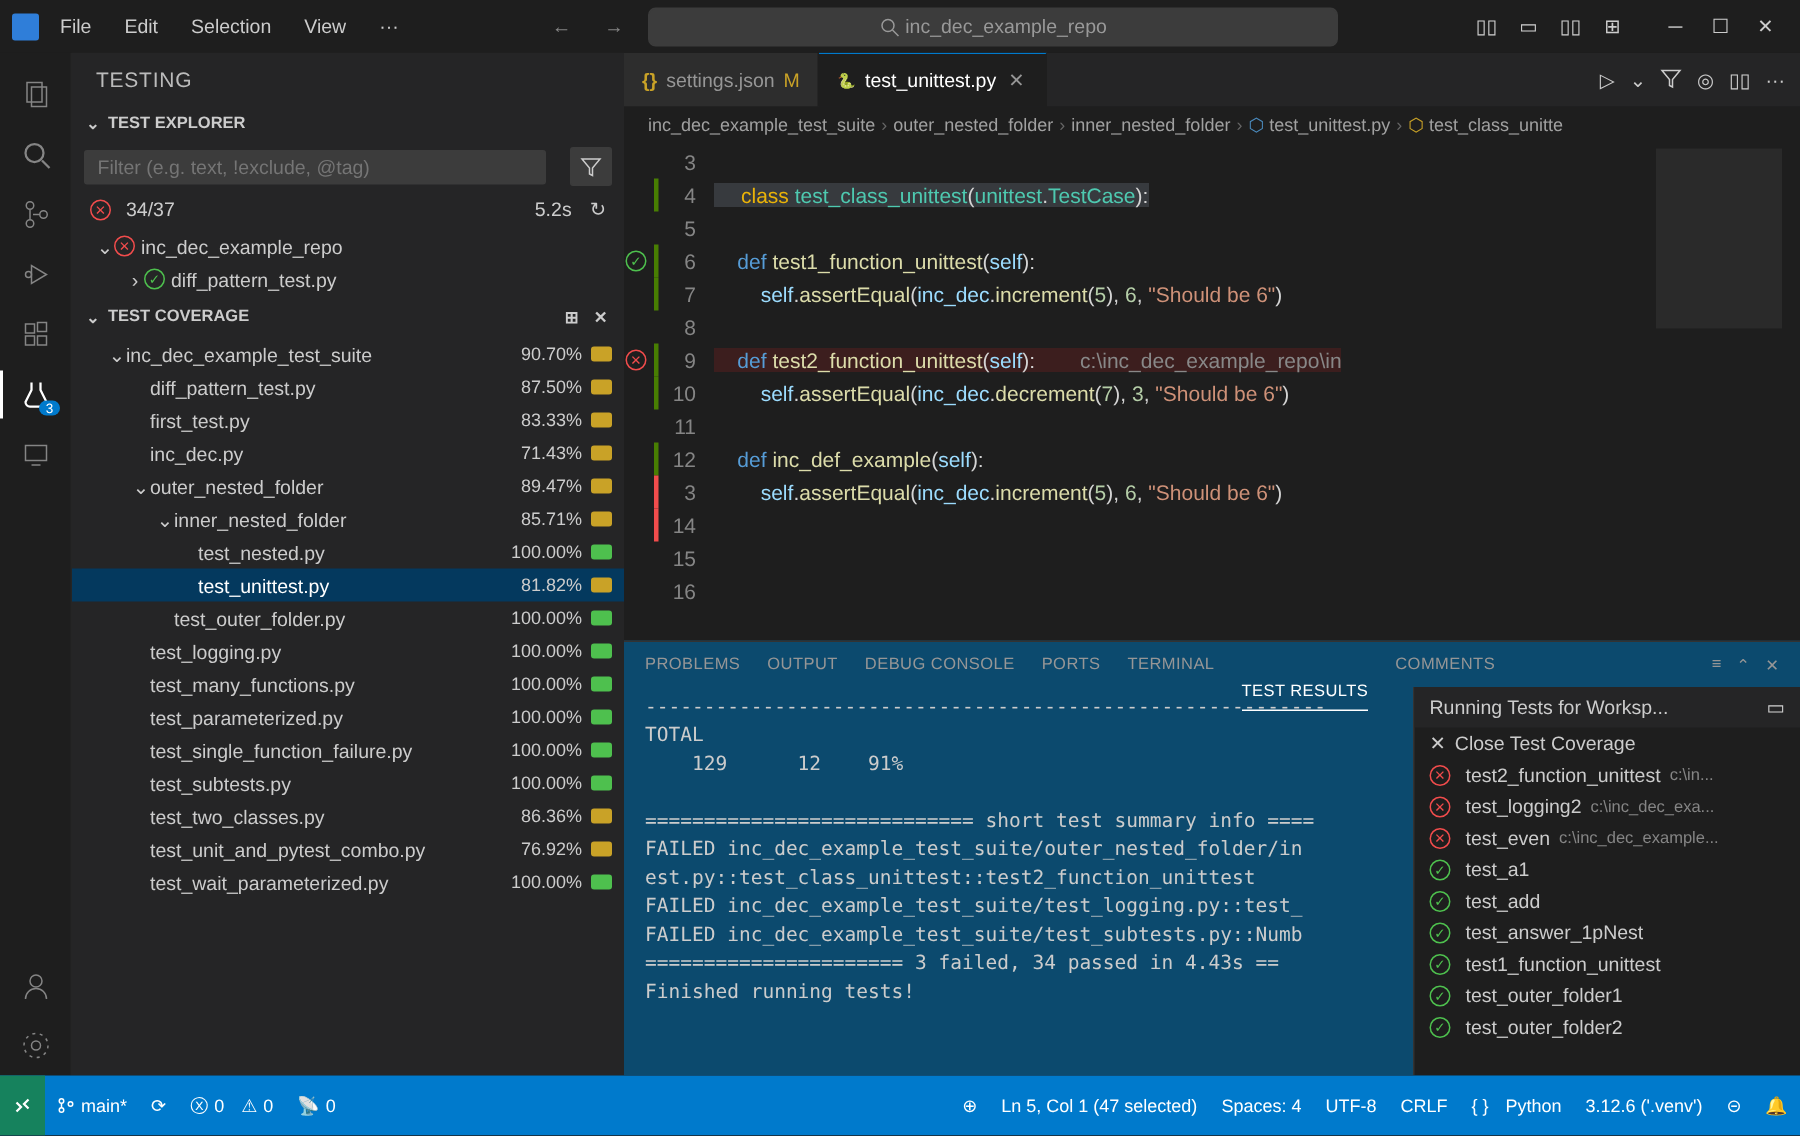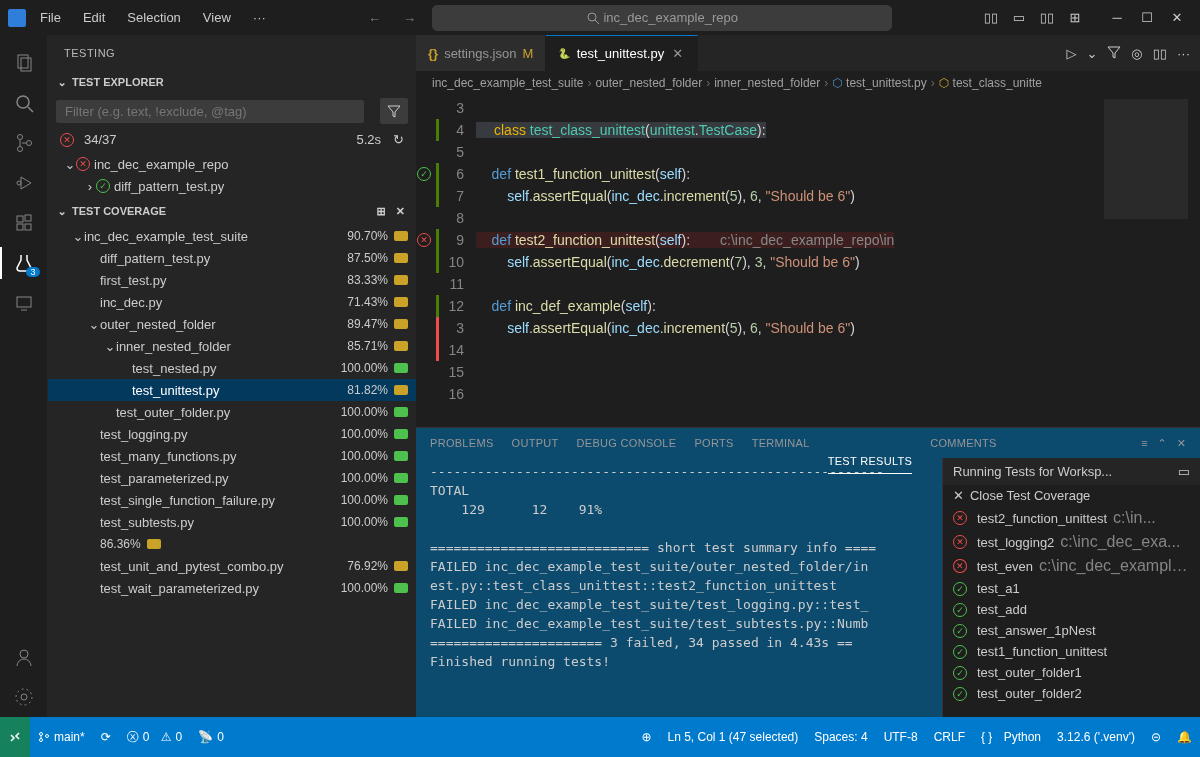--- a/index.html
+++ b/index.html
@@ -15,21 +15,21 @@
 .win-controls { display: flex; margin-left: 10px; }
 .win-btn { width: 30px; height: 30px; display: flex; align-items: center; justify-content: center; color: #cccccc; cursor: pointer; }
 .main { flex: 1; display: flex; overflow: hidden; }
 .activitybar { width: 48px; background: #1e1e1e; display: flex; flex-direction: column; align-items: center; padding-top: 8px; border-right: 1px solid #252525; }
 .act-item { width: 48px; height: 40px; display: flex; align-items: center; justify-content: center; color: #858585; cursor: pointer; position: relative; }
 .act-item.active { color: #fff; }
 .act-item.active::before { content: ''; position: absolute; left: 0; top: 4px; bottom: 4px; width: 2px; background: #fff; }
 .act-badge { position: absolute; bottom: 6px; right: 8px; background: #007acc; color: #fff; font-size: 9px; border-radius: 8px; padding: 0 4px; min-width: 12px; text-align: center; }
 .act-spacer { flex: 1; }
 .sidebar { width: 368px; background: #252526; display: flex; flex-direction: column; overflow: hidden; }
-.side-header { height: 35px; display: flex; align-items: center; padding: 0 16px; color: #bbb; font-size: 11px; letter-spacing: 0.5px; font-weight: 400; }
+.side-header { height: 35px; display: flex; align-items: center; padding: 0 16px; color: #bbb; font-size: 14px; letter-spacing: 0.5px; font-weight: 400; }
 .side-section { display: flex; flex-direction: column; }
 .section-title { height: 24px; display: flex; align-items: center; padding: 0 8px; gap: 4px; color: #ccc; font-size: 11px; font-weight: 700; cursor: pointer; }
 .section-title .spacer { flex: 1; }
 .section-title .mini-btn { color: #ccc; padding: 1px 3px; cursor: pointer; }
 .chev { width: 12px; display: inline-block; color: #ccc; text-align: center; }
 .filter-row { padding: 4px 8px; display: flex; gap: 16px; align-items: center; }
 .filter-input { flex: 1; background: #3c3c3c; border: 1px solid #3c3c3c; color: #ccc; padding: 3px 8px; border-radius: 2px; font-size: 13px; }
 .filter-btn { width: 28px; height: 26px; display: flex; align-items: center; justify-content: center; border: 1px solid #3c3c3c; background: #3c3c3c; border-radius: 2px; cursor: pointer;}
 .count-row { display: flex; align-items: center; padding: 4px 12px; gap: 6px; color: #ccc; }
 .count-row .spacer { flex: 1; }
@@ -79,21 +79,21 @@
 .panel-tabs { height: 30px; display: flex; align-items: center; gap: 18px; padding: 0 14px; color: #969696; font-size: 11px; }
 .panel-tab { cursor: pointer; padding: 6px 0; letter-spacing: 0.3px; }
 .panel-tab.active { color: #fff; border-bottom: 1px solid #fff; margin-top: 36px; }
 .panel-tab-actions { margin-left: auto; display: flex; gap: 10px; }
 .panel-body { flex: 1; display: flex; overflow: hidden; }
 .terminal { flex: 1; font-family: 'Consolas', monospace; font-size: 13px; color: #ccc; padding: 4px 14px; overflow: hidden; white-space: pre; line-height: 19px; }
 .side-panel { width: 258px; border-left: 1px solid #333; background: #1e1e1e; display: flex; flex-direction: column; overflow: hidden; font-size: 13px; }
 .sp-header { padding: 6px 10px; background: #252526; display: flex; align-items: center; gap: 6px; }
 .sp-list { flex: 1; overflow: hidden; }
 .sp-row { display: flex; align-items: center; gap: 6px; padding: 3px 10px; cursor: pointer; }
-.sp-path { color: #858585; font-size: 16px; overflow: hidden; text-overflow: ellipsis; white-space: nowrap; }
+.sp-path { color: #858585; font-size: 11px; overflow: hidden; text-overflow: ellipsis; white-space: nowrap; }
 .statusbar { height: 40px; background: #007acc; display: flex; align-items: center; color: #fff; font-size: 12px; }
 .sb-remote { width: 30px; height: 100%; display: flex; align-items: center; justify-content: center; background: #16825d; cursor: pointer; }
 .sb-item { padding: 0 8px; display: flex; align-items: center; gap: 4px; cursor: pointer; height: 100%; }
 .sb-spacer { flex: 1; }
 svg { overflow: visible; }
 </style>
 </head>
 <body>
 
 <div class="titlebar">
@@ -316,20 +316,21 @@
             <span class="cov-bar" style="background:#4ec04e"></span>
           </div>
           <div class="tree-row" style="padding-left: 40px;">
             <span class="chev"></span>
             <span class="tree-label">test_subtests.py</span>
             <span class="cov-pct">100.00%</span>
             <span class="cov-bar" style="background:#4ec04e"></span>
           </div>
           <div class="tree-row" style="padding-left: 40px;">
             <span class="chev"></span>
+            <span class="tree-label">test_two_classes.py</span>
             <span class="cov-pct">86.36%</span>
             <span class="cov-bar" style="background:#c9a227"></span>
           </div>
           <div class="tree-row" style="padding-left: 40px;">
             <span class="chev"></span>
             <span class="tree-label">test_unit_and_pytest_combo.py</span>
             <span class="cov-pct">76.92%</span>
             <span class="cov-bar" style="background:#c9a227"></span>
           </div>
           <div class="tree-row" style="padding-left: 40px;">

